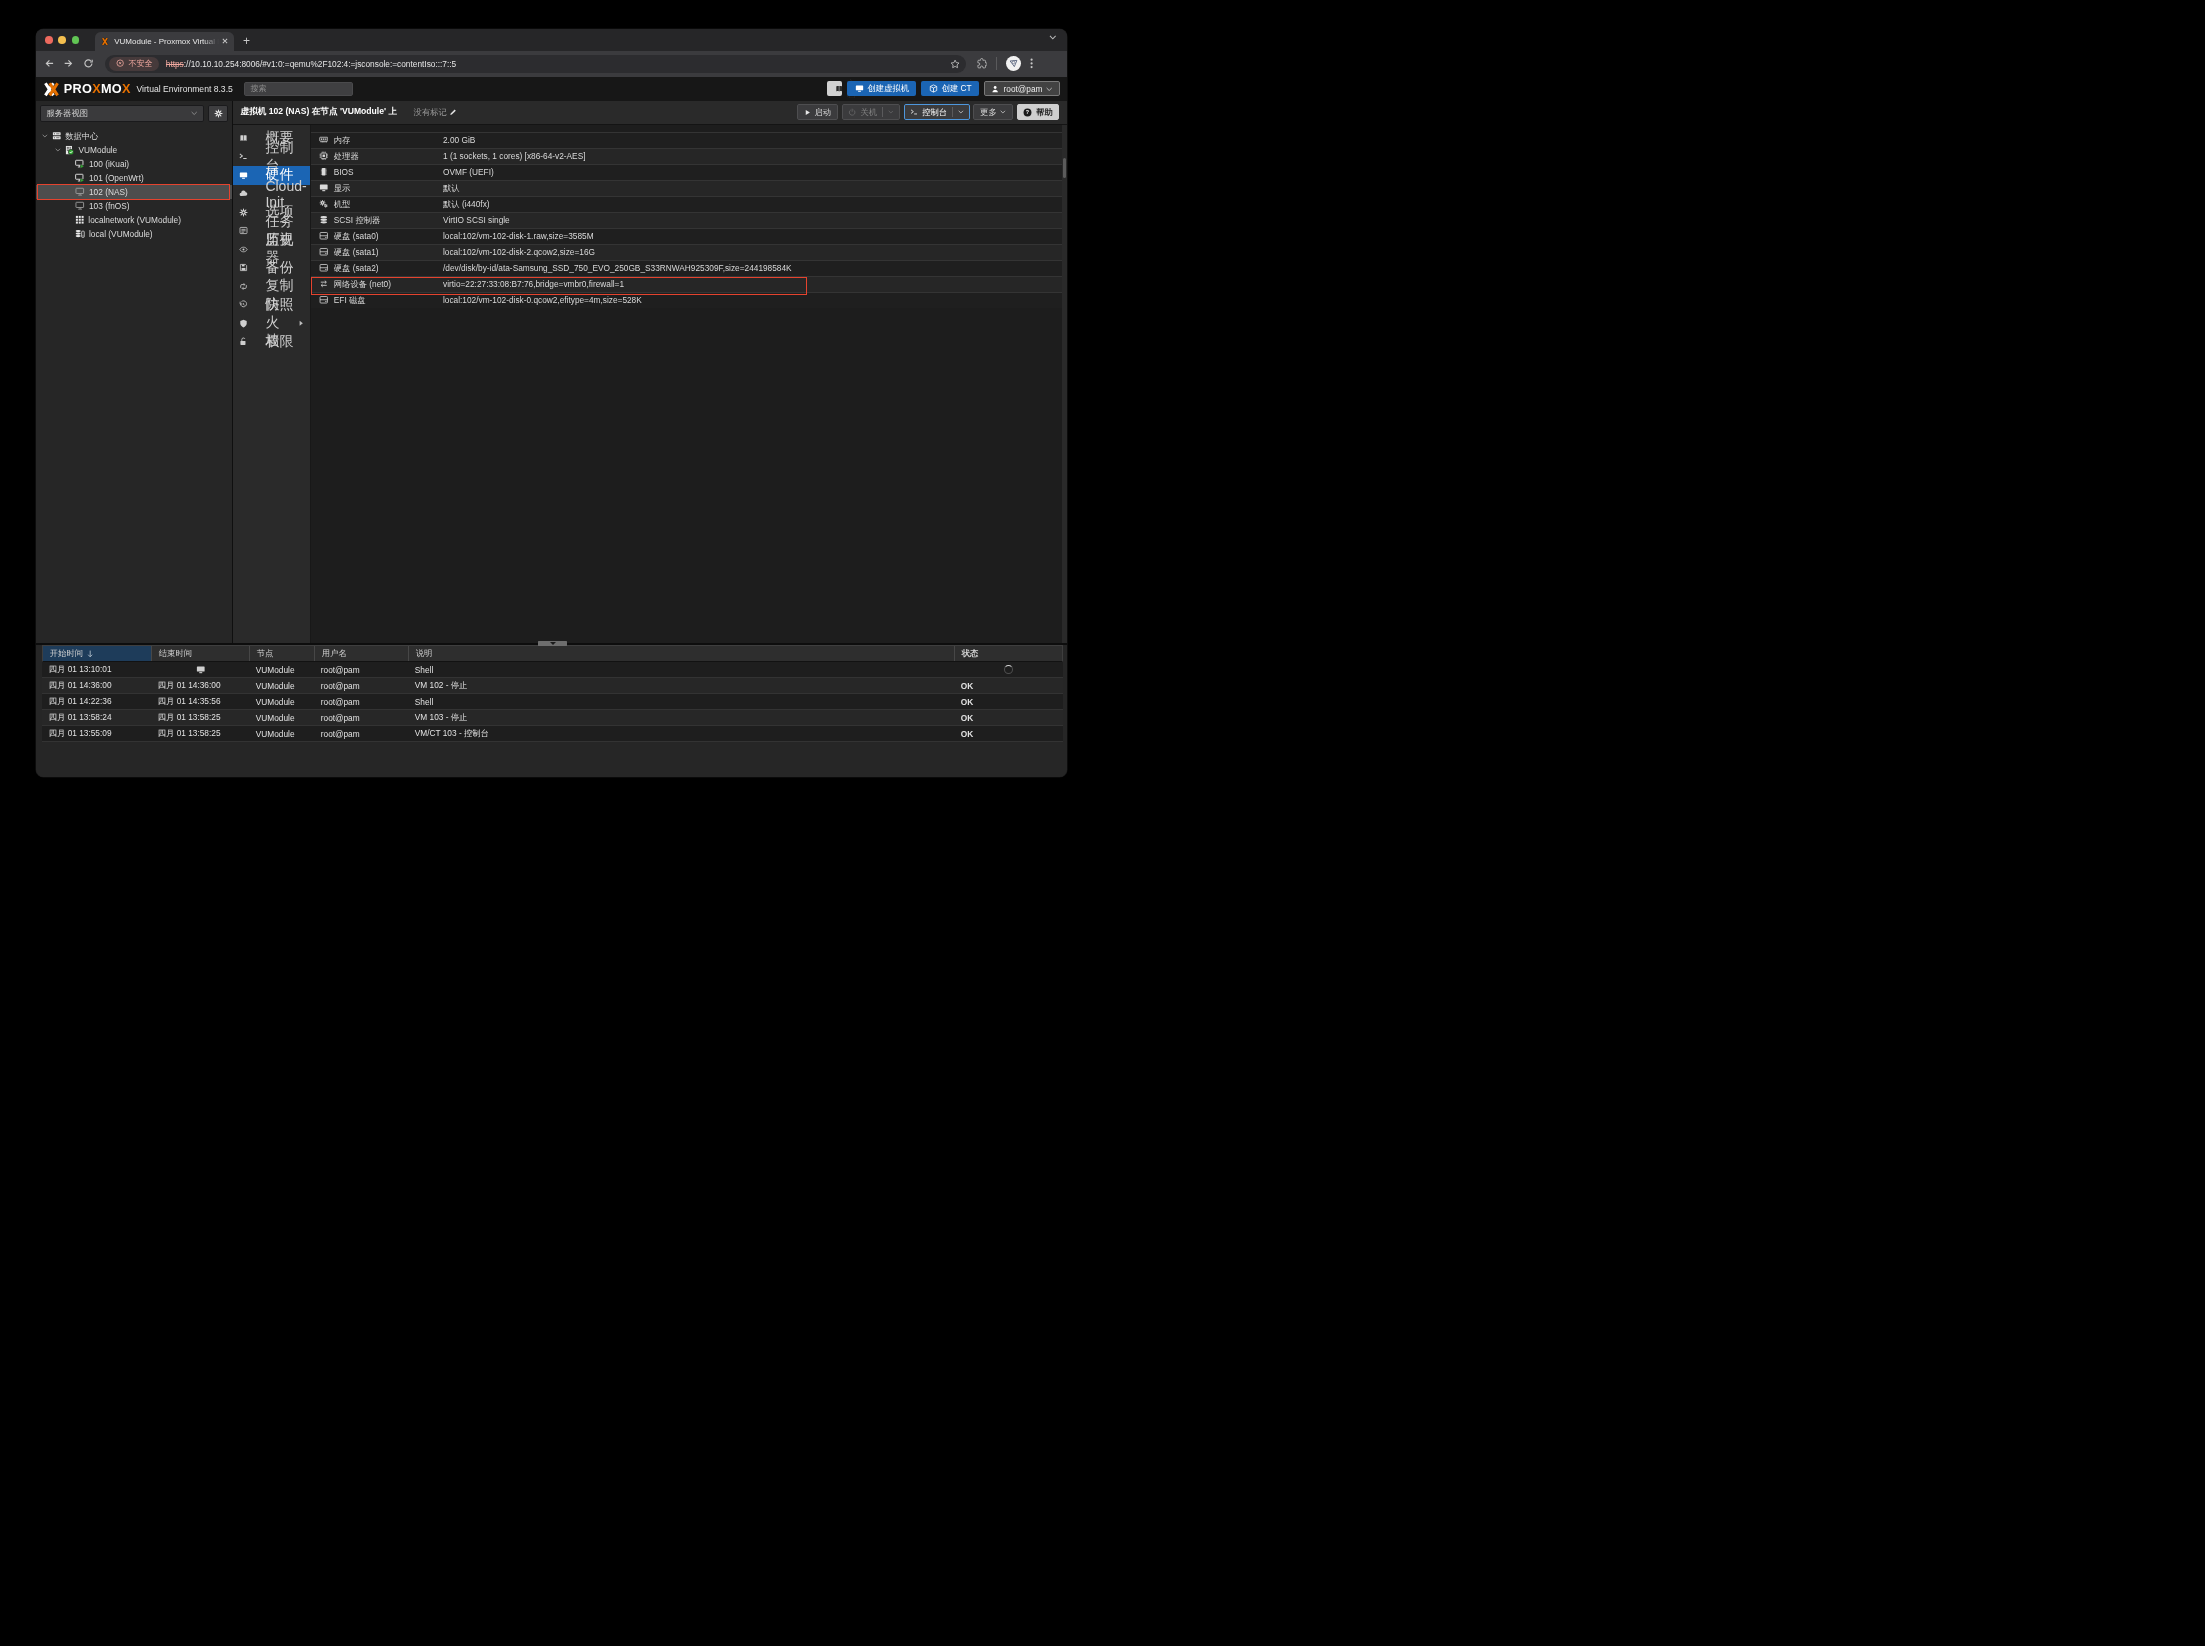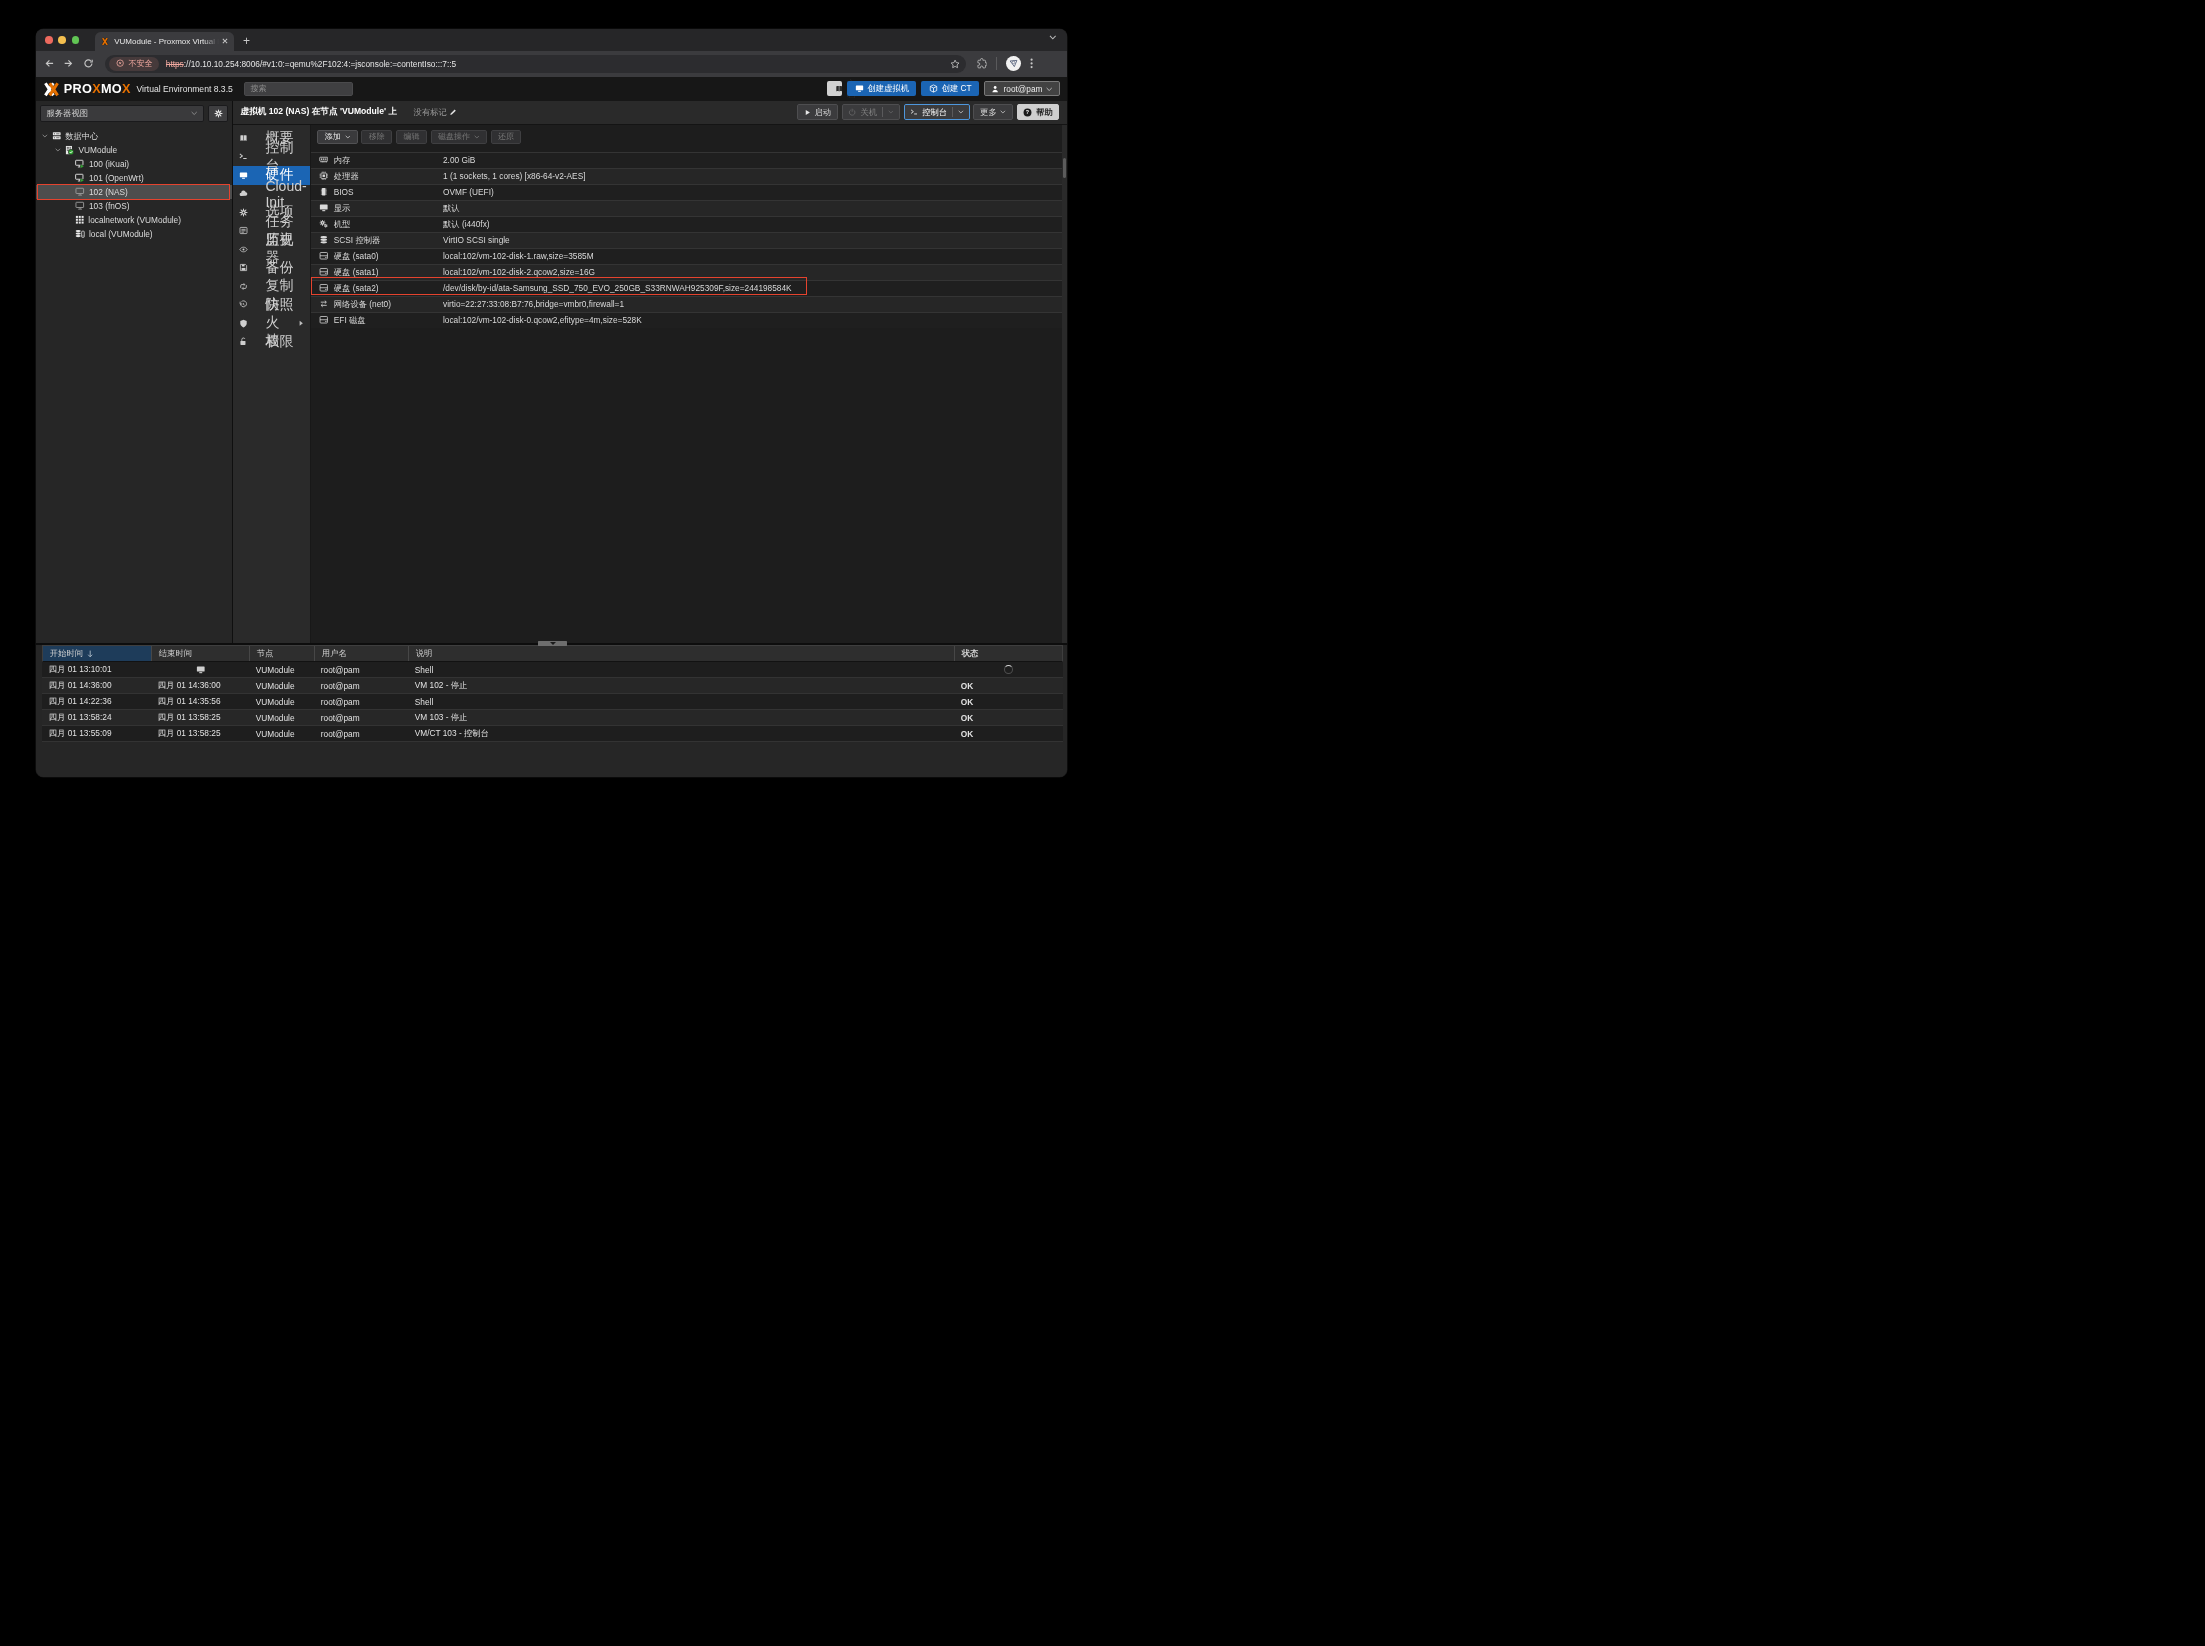--- a/index.html
+++ b/index.html
@@ -606,47 +606,20 @@
                     <svg width="9" height="9" viewBox="0 0 16 16">
                       <rect x="2.5" y="7" width="9" height="7" rx="1" fill="currentColor"></rect>
                       <path d="M5 7V4.6a2.9 2.9 0 0 1 5.5-1.3" stroke="currentColor" stroke-width="1.5" fill="none"></path>
                     </svg>
                   </span>
                 <span>权限</span>
               </div>
             </div>
 
             <div class="content">
-              <div class="content-toolbar">
-                <div class="cbtn enabled">
-                  <span>添加</span>
-                  <span class="ic">
-                      <svg width="5.7" height="3.8" viewBox="0 0 10 7">
-                        <path d="M1 1.5l4 4 4-4" stroke="#cfcfcf" stroke-width="1.5" fill="none"></path>
-                      </svg>
-                    </span>
-                </div>
-                <div class="cbtn">
-                    <span>移除</span>
-                  </div>
-                <div class="cbtn">
-                    <span>编辑</span>
-                  </div>
-                <div class="cbtn">
-                  <span>磁盘操作</span>
-                  <span class="ic">
-                      <svg width="5.7" height="3.8" viewBox="0 0 10 7">
-                        <path d="M1 1.5l4 4 4-4" stroke="#767676" stroke-width="1.5" fill="none"></path>
-                      </svg>
-                    </span>
-                </div>
-                <div class="cbtn">
-                    <span>还原</span>
-                  </div>
-              </div>
 
               <div class="hw-table">
                 <div class="hw-row">
                   <div class="hw-label">
                       <span class="ic" style="color:#dadada;">
                         <svg width="9.5" height="9.5" viewBox="0 0 16 16">
                           <rect x="1.3" y="3.8" width="13.4" height="6.6" rx=".8" stroke="currentColor" stroke-width="1.3" fill="none"></rect>
                           <path d="M3.5 10.4v2.2M5.8 10.4v2.2M8 10.4v2.2M10.2 10.4v2.2M12.5 10.4v2.2" stroke="currentColor" stroke-width="1.2"></path>
                           <g fill="currentColor">
                             <rect x="3.4" y="5.8" width="2.2" height="2.4"></rect>

